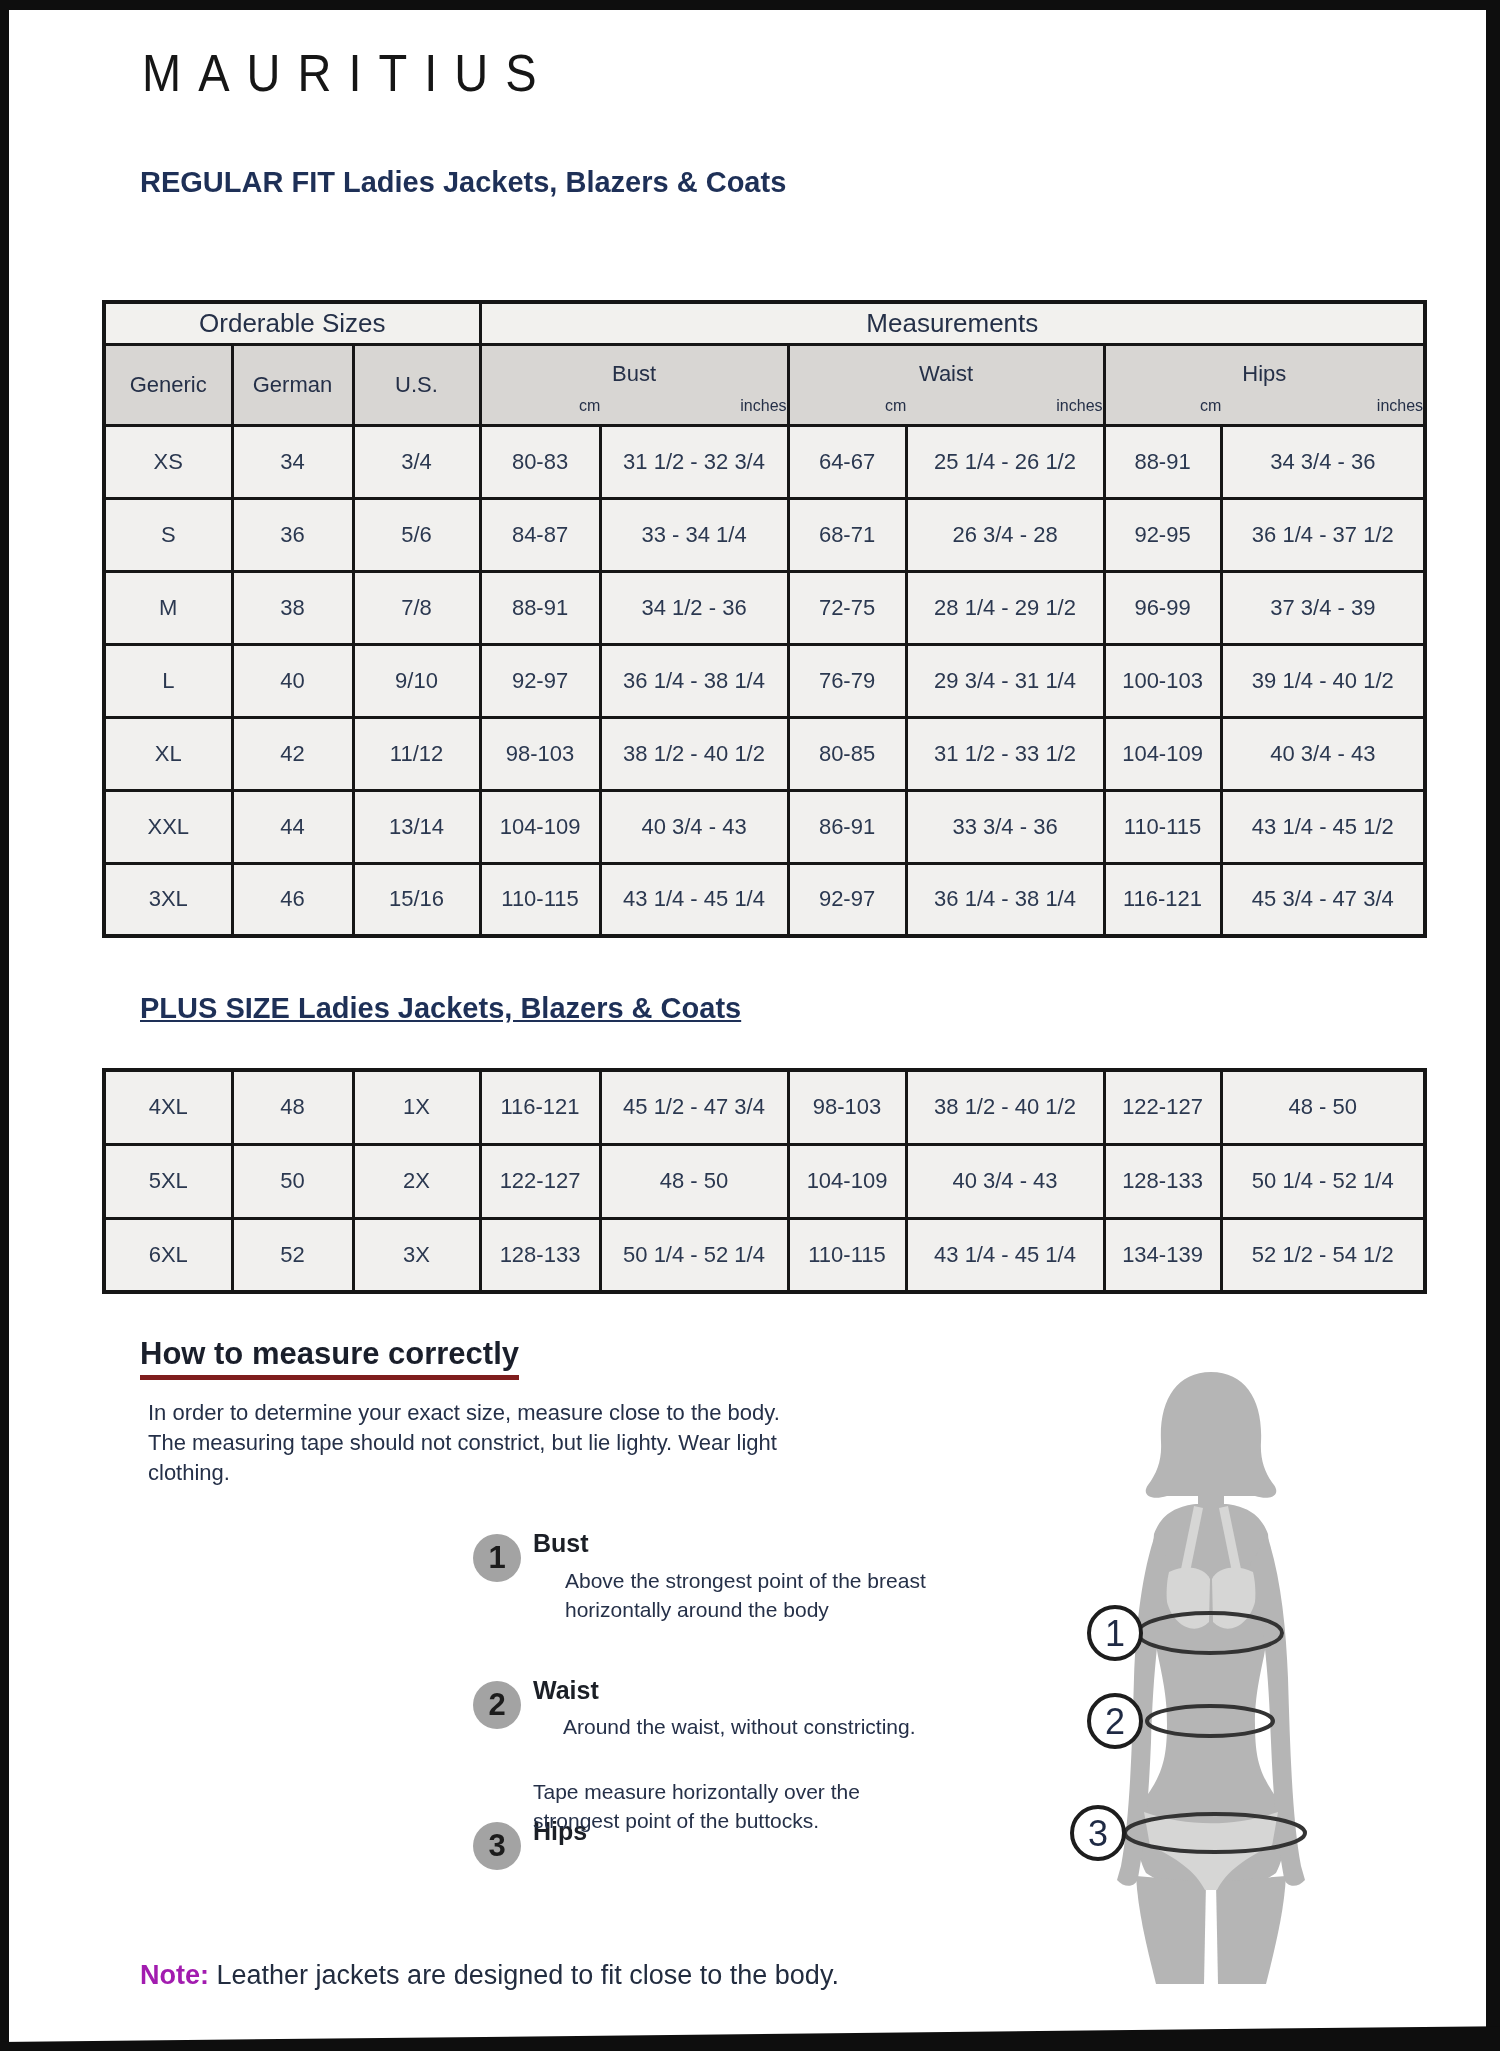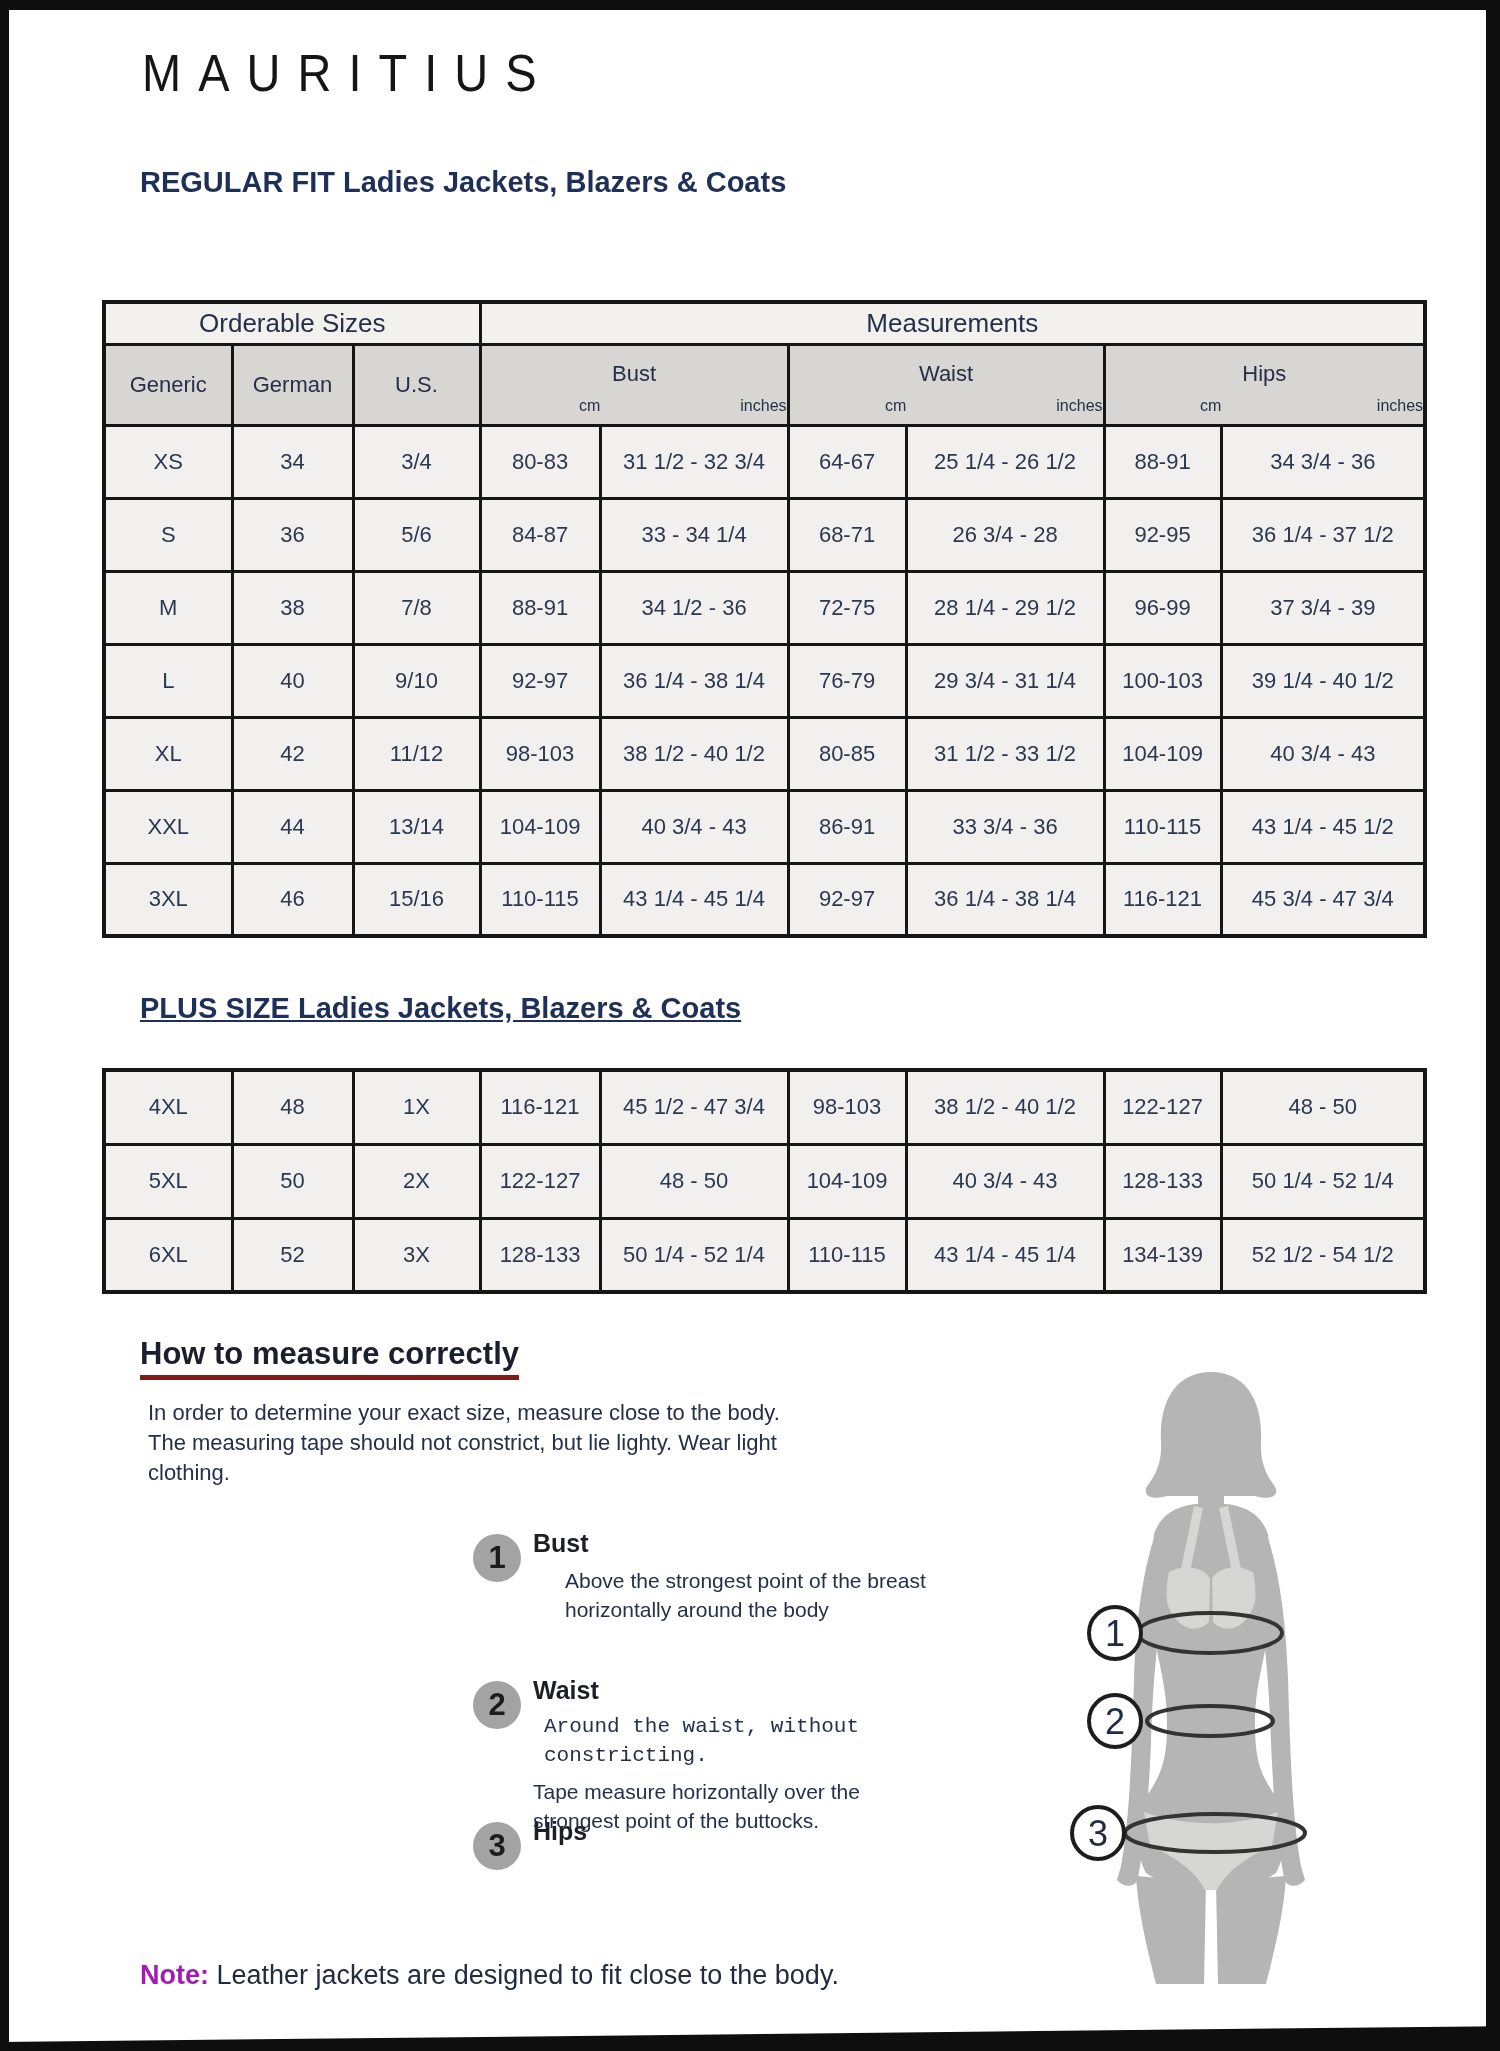--- a/index.html
+++ b/index.html
@@ -50,21 +50,21 @@
   .intro{position:absolute;left:140px;top:1398px;width:700px;font-size:22px;
     line-height:30px;color:var(--body-text);white-space:pre-line;margin-left:8px;}
 
   .step-circle{position:absolute;width:48px;height:48px;border-radius:50%;
     background:var(--step-circle-bg);display:flex;align-items:center;justify-content:center;
     font-size:31px;font-weight:700;color:#1c1c1c;}
   .step-title{position:absolute;font-size:25px;font-weight:700;color:#1b1f26;}
   .step-desc{position:absolute;width:420px;font-size:21px;line-height:29px;
     color:var(--body-text);white-space:pre-line;}
   .sc1{left:473px;top:1534px;} .st1{left:533px;top:1529px;} .sd1{left:533px;top:1566px;margin-left:32px;}
-  .sc2{left:473px;top:1681px;} .st2{left:533px;top:1676px;} .sd2{left:544px;top:1712px;font-family:Liberation Mono, monospace;}
+  .sc2{left:473px;top:1681px;} .st2{left:533px;top:1676px;} .sd2{left:563px;top:1712px;}
   .sc3{left:473px;top:1822px;} .st3{left:533px;top:1817px;} .sd3{left:533px;top:1777px;}
 
   .note{position:absolute;left:140px;top:1960px;font-size:27px;color:var(--note-text);}
   .note b{font-weight:700;color:#a21caf;}
 
   .figure-box{position:absolute;left:1058px;top:1366px;width:270px;height:622px;}
 </style>
 </head>
 <body>
 

